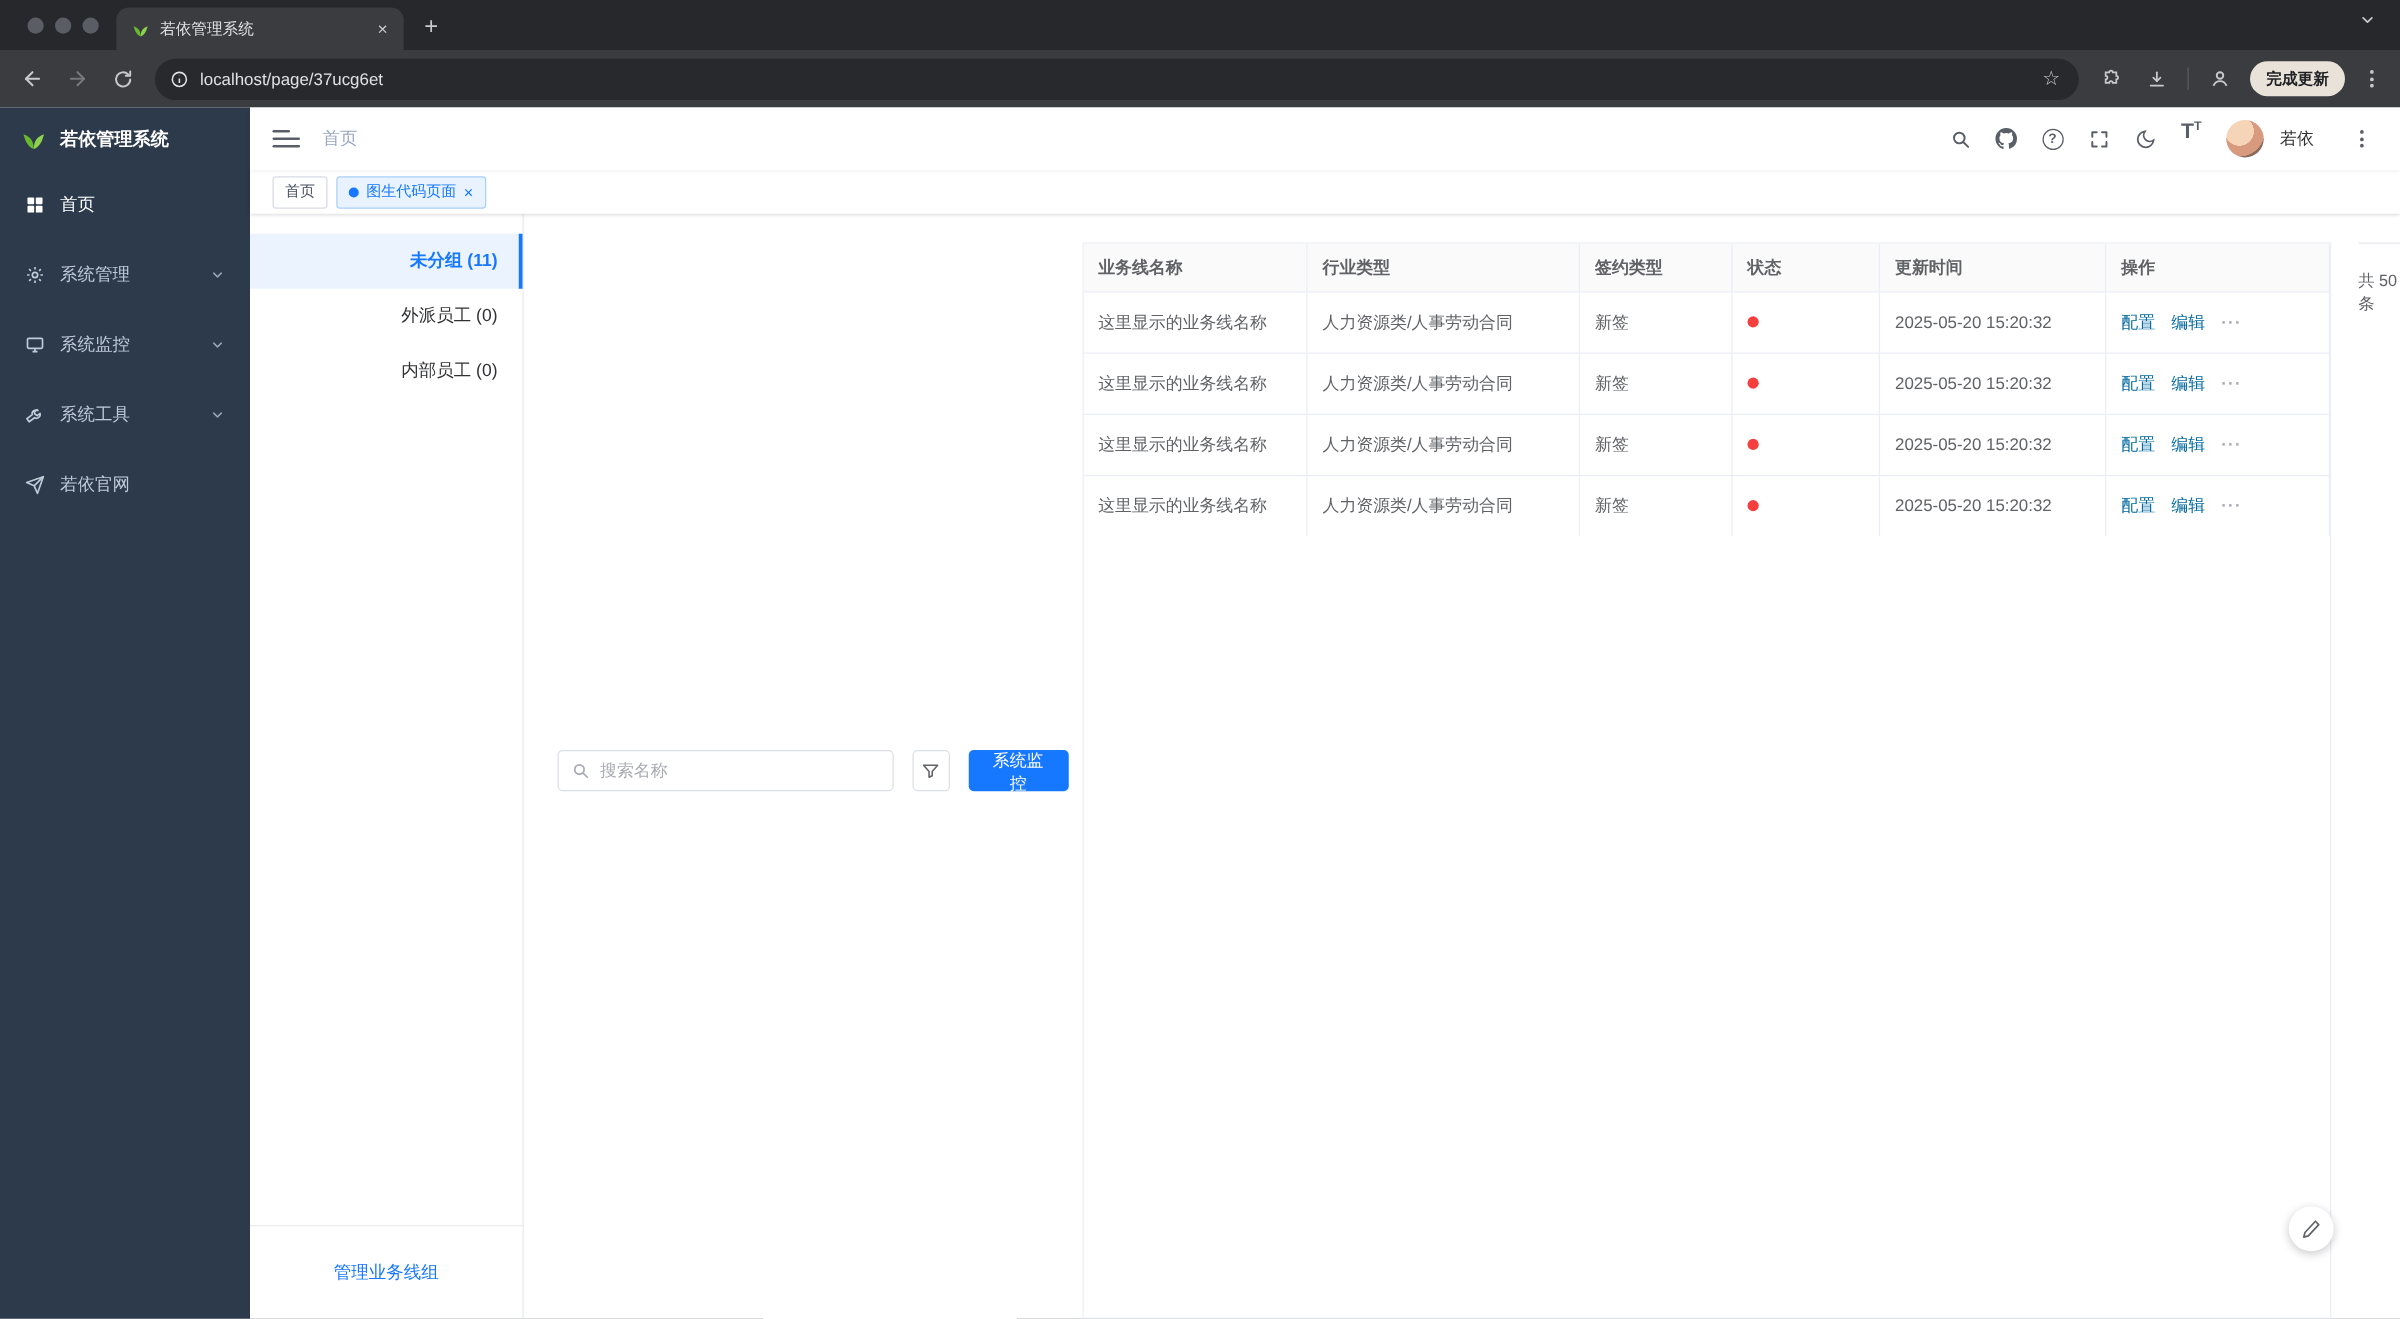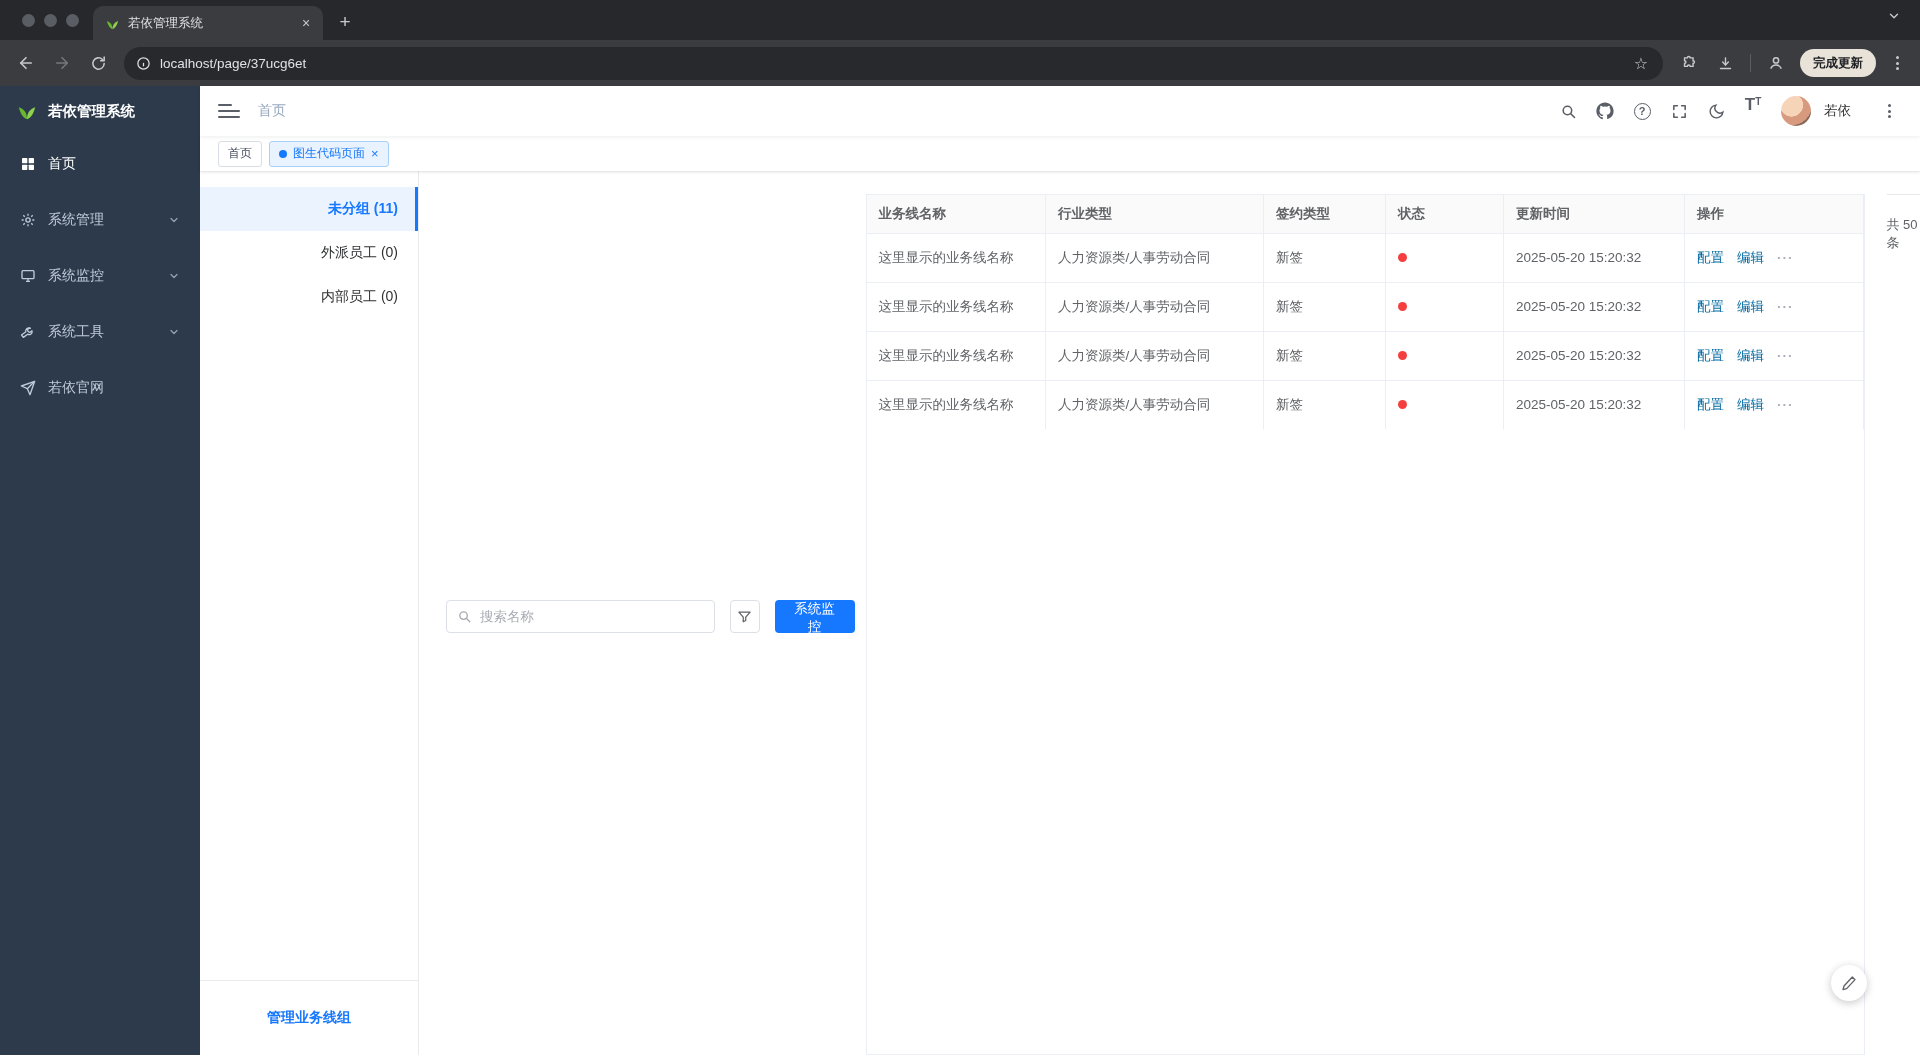--- a/index.html
+++ b/index.html
@@ -72,21 +72,21 @@
 
   
   .content { flex:1; display:flex; min-height:0; background:#fff; }
   .group-panel { width:219px; flex:none; border-right:1px solid #e8eaec; display:flex;
     flex-direction:column; padding-top:16px; }
   .group-item { height:44px; display:flex; align-items:center; padding:0 20px; font-size:14px;
     color:#303133; position:relative; cursor:default;justify-content:flex-end; }
   .group-item.active { background:#eaf3fe; color:#1677ff; font-weight:bold; }
   .group-item.active::after { content:""; position:absolute; right:0; top:0; bottom:0; width:3px; background:#1677ff; }
   .group-footer { margin-top:auto; border-top:1px solid #e8eaec; height:75px; display:flex;
-    align-items:center; justify-content:center; color:#1677ff; font-size:14px; font-weight:bold; }
+    align-items:center; justify-content:center; color:#1677ff; font-size:14px; font-weight:normal; }
 
   .work { flex:1; min-width:0; display:flex; flex-direction:row; padding:23px 26px 0 27px; position:relative;gap:11px; }
   .work-toolbar { display:flex; align-items:center; gap:15px; margin-bottom:17px; }
   .search-box { width:300px; height:33px; border:1px solid #dcdfe6; border-radius:4px;
     display:flex; align-items:center; padding:0 10px; gap:8px; color:#a8abb2; background:#fff; }
   .search-box input { border:none; outline:none; flex:1; font-size:13.5px; color:#303133;
     font-family:inherit; background:transparent; }
   .search-box input::placeholder { color:#a8abb2; }
   .filter-btn { width:33px; height:33px; border:1px solid #dcdfe6; border-radius:4px; background:#fff;
     display:flex; align-items:center; justify-content:center; color:#606266; }

